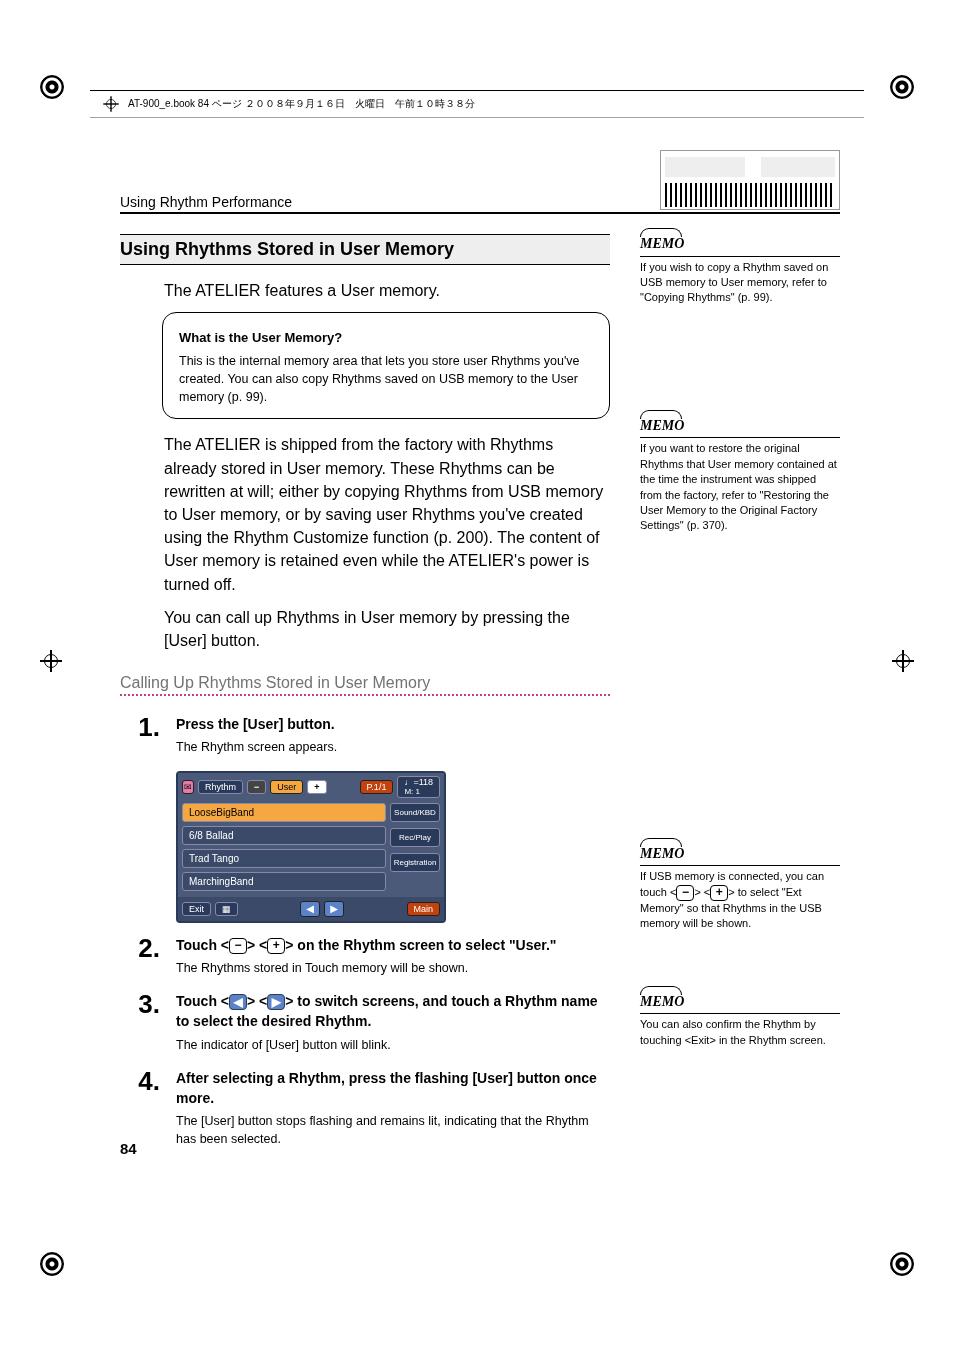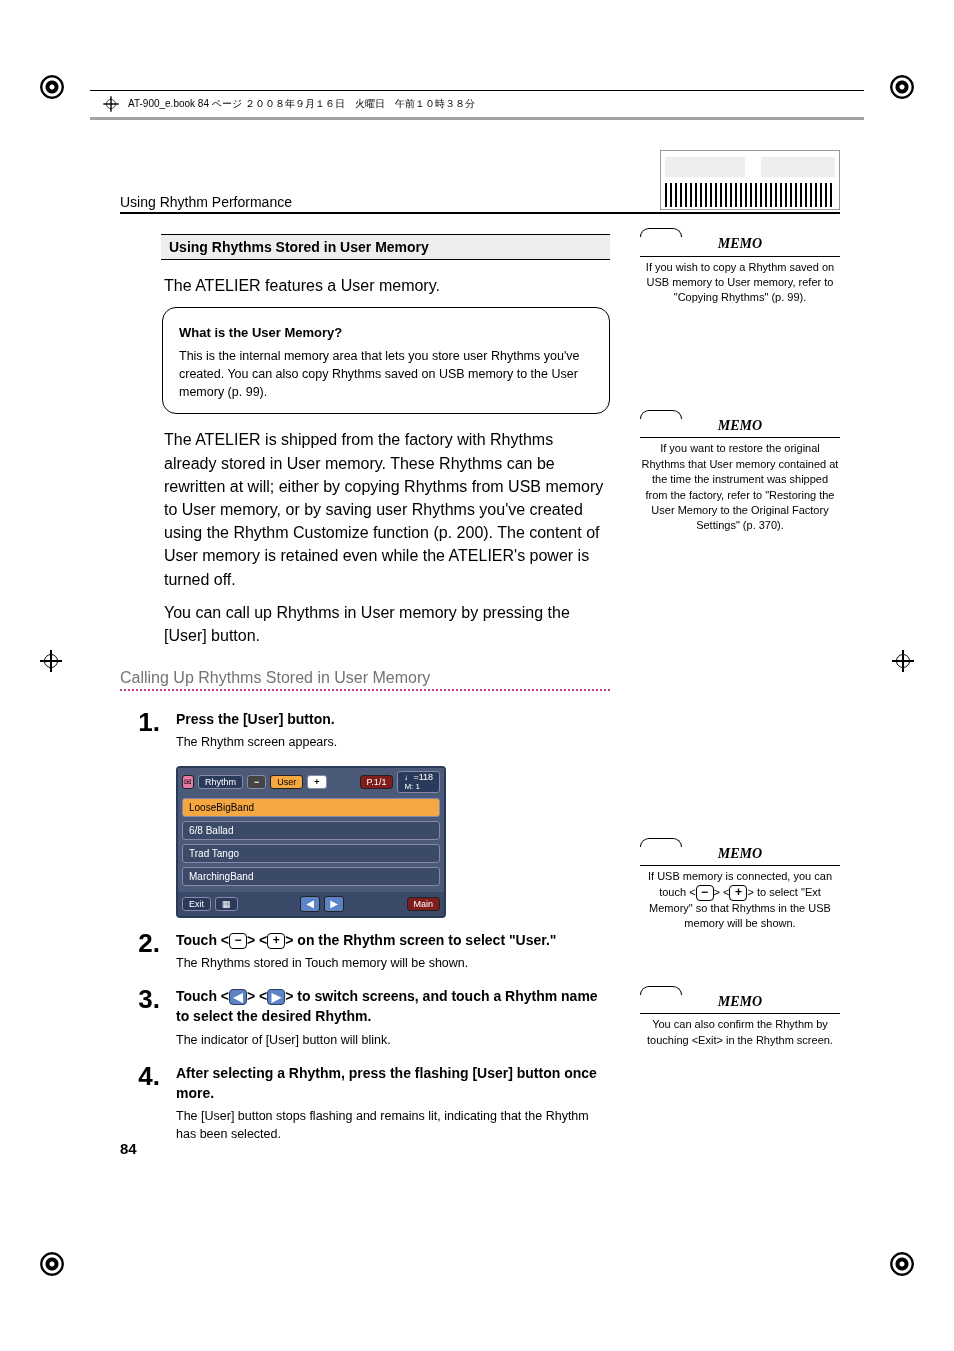--- a/index.html
+++ b/index.html
@@ -31,21 +31,21 @@
   .cross::after  { top: 10px; left: 0; height: 2px; width: 22px; }
   .cross-circle {
     position: absolute; top: 4px; left: 4px; width: 14px; height: 14px;
     border: 1px solid #000; border-radius: 50%;
   }
 
   .print-header {
     position: absolute;
     top: 90px; left: 90px; right: 90px;
     border-top: 1px solid #000;
-    border-bottom: 3px solid #a3a3a3;
+    border-bottom: 1px solid #a3a3a3;
     padding: 2px 20px 2px 10px;
     font-size: 10px;
     display: flex; align-items: center; gap: 6px;
   }
 
   .page {
     position: absolute;
     top: 150px;
     left: 120px;
     width: 720px;
@@ -62,31 +62,30 @@
     width: 180px; height: 60px;
     border: 1px solid #999;
     background:
       repeating-linear-gradient(90deg, #000 0 2px, #fff 2px 5px) 4px 32px / 170px 24px no-repeat,
       linear-gradient(#eee,#eee) 4px 6px / 80px 20px no-repeat,
       linear-gradient(#eee,#eee) 100px 6px / 74px 20px no-repeat,
       #fff;
   }
 
   .main-col { width: 490px; float: left; }
-  .side-col { width: 200px; float: right; text-align: center; }
+  .side-col { width: 200px; float: right; }
 
   h2.section-title {
     background: #eee;
     border-top: 1px solid #000;
     border-bottom: 1px solid #000;
-    padding: 4px 8px;
-    font-size: 14px;
+    padding: 4px 0;
+    font-size: 18px;
     font-weight: bold;
     margin-bottom: 14px;
-    margin-left: 41px;
   }
 
   .body-text {
     font-size: 16px;
     line-height: 1.45;
     margin-left: 44px;
     margin-bottom: 10px;
   }
 
   .info-box {
@@ -138,21 +137,21 @@
     display: flex; align-items: center; gap: 4px;
     padding: 3px 4px;
     background: #4a5a78;
   }
   .sm-chip {
     background: #2a3a5a; border: 1px solid #88a;
     border-radius: 3px; padding: 1px 6px; font-size: 9px;
   }
   .sm-chip.orange { background: #f5a742; color: #000; border-color: #222; }
   .sm-chip.pink { background: #e67aa8; color:#000; border-color:#222; }
-  .sm-chip.blue { background: #7f1d1d; color:#fff; border-color:#222; }
+  .sm-chip.blue { background: #c2410c; color:#fff; border-color:#222; }
   .sm-chip.plus { background:#fff; color:#000; font-weight:bold; }
   .sm-chip.minus { background:#444; color:#fff; font-weight:bold; }
   .sm-row-area { display:flex; }
   .sm-list { flex:1; padding: 2px 4px; }
   .sm-list-item {
     background: #3a4a68; border: 1px solid #88a; border-radius: 3px;
     padding: 3px 6px; margin-bottom: 4px; font-size: 10px;
   }
   .sm-list-item.highlight { background: #f5a742; color:#000; }
   .sm-side { width: 54px; padding: 2px 4px 2px 0; display:flex; flex-direction:column; gap:6px; }
@@ -290,20 +289,25 @@
           <span style="font-size:8px;">M:    1</span>
         </span>
       </div>
       <div class="sm-row-area">
         <div class="sm-list">
           <div class="sm-list-item highlight">LooseBigBand</div>
           <div class="sm-list-item">6/8 Ballad</div>
           <div class="sm-list-item">Trad Tango</div>
           <div class="sm-list-item">MarchingBand</div>
         </div>
+        <div class="sm-side">
+          <span class="sm-chip">Sound/KBD</span>
+          <span class="sm-chip">Rec/Play</span>
+          <span class="sm-chip">Registration</span>
+        </div>
       </div>
       <div class="sm-bottom">
         <span class="sm-chip">Exit</span>
         <span class="sm-chip">▦</span>
         <span style="flex:1"></span>
         <span class="arrow-btn">◀</span>
         <span class="arrow-btn">▶</span>
         <span style="flex:1"></span>
         <span class="sm-chip blue">Main</span>
       </div>

